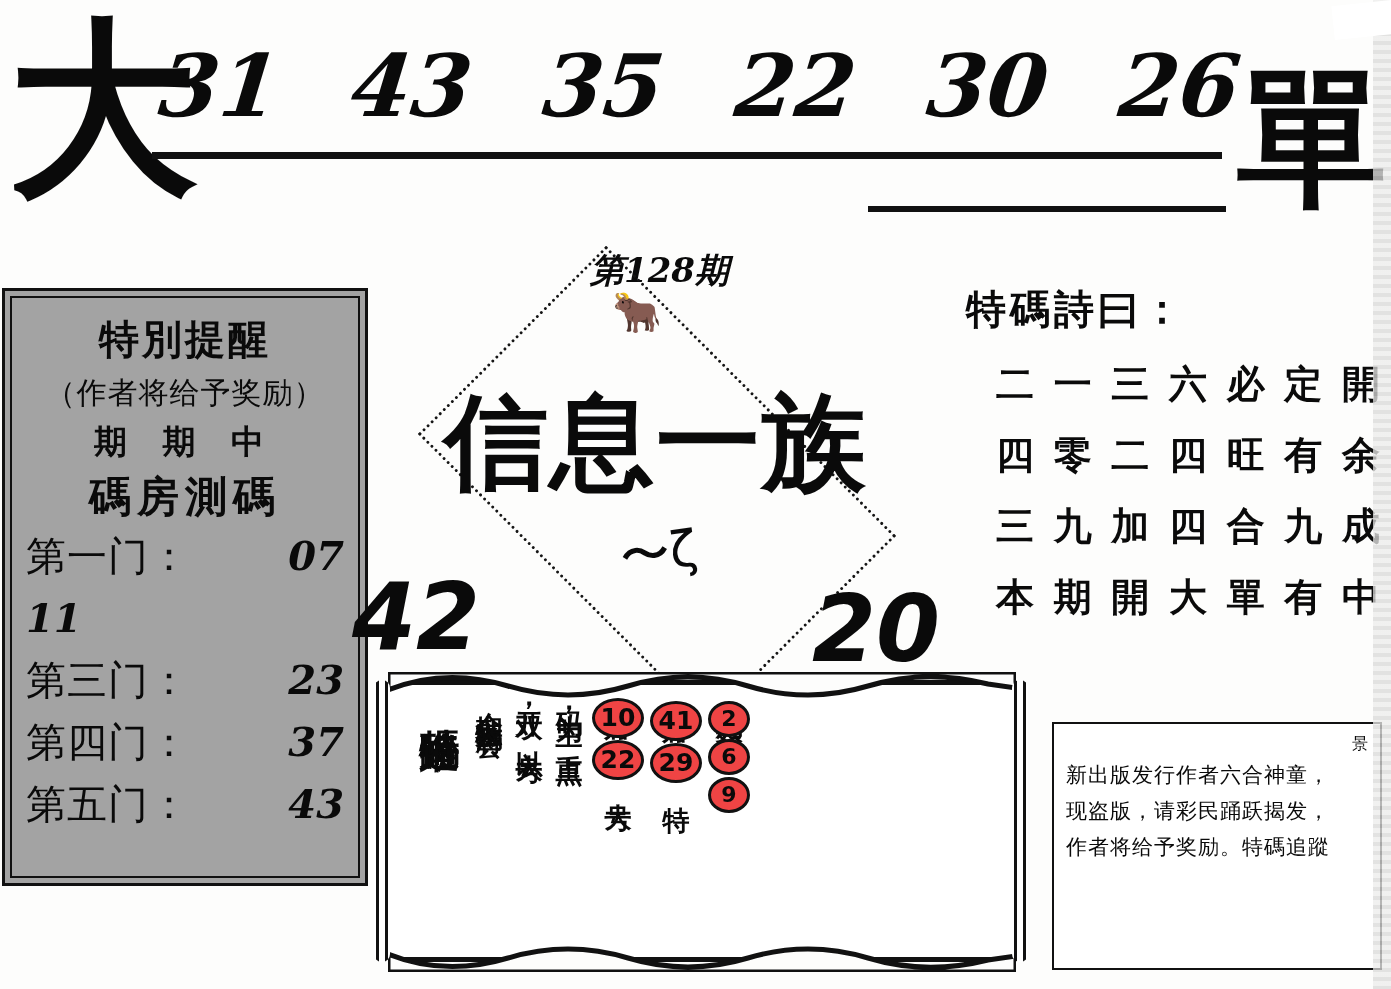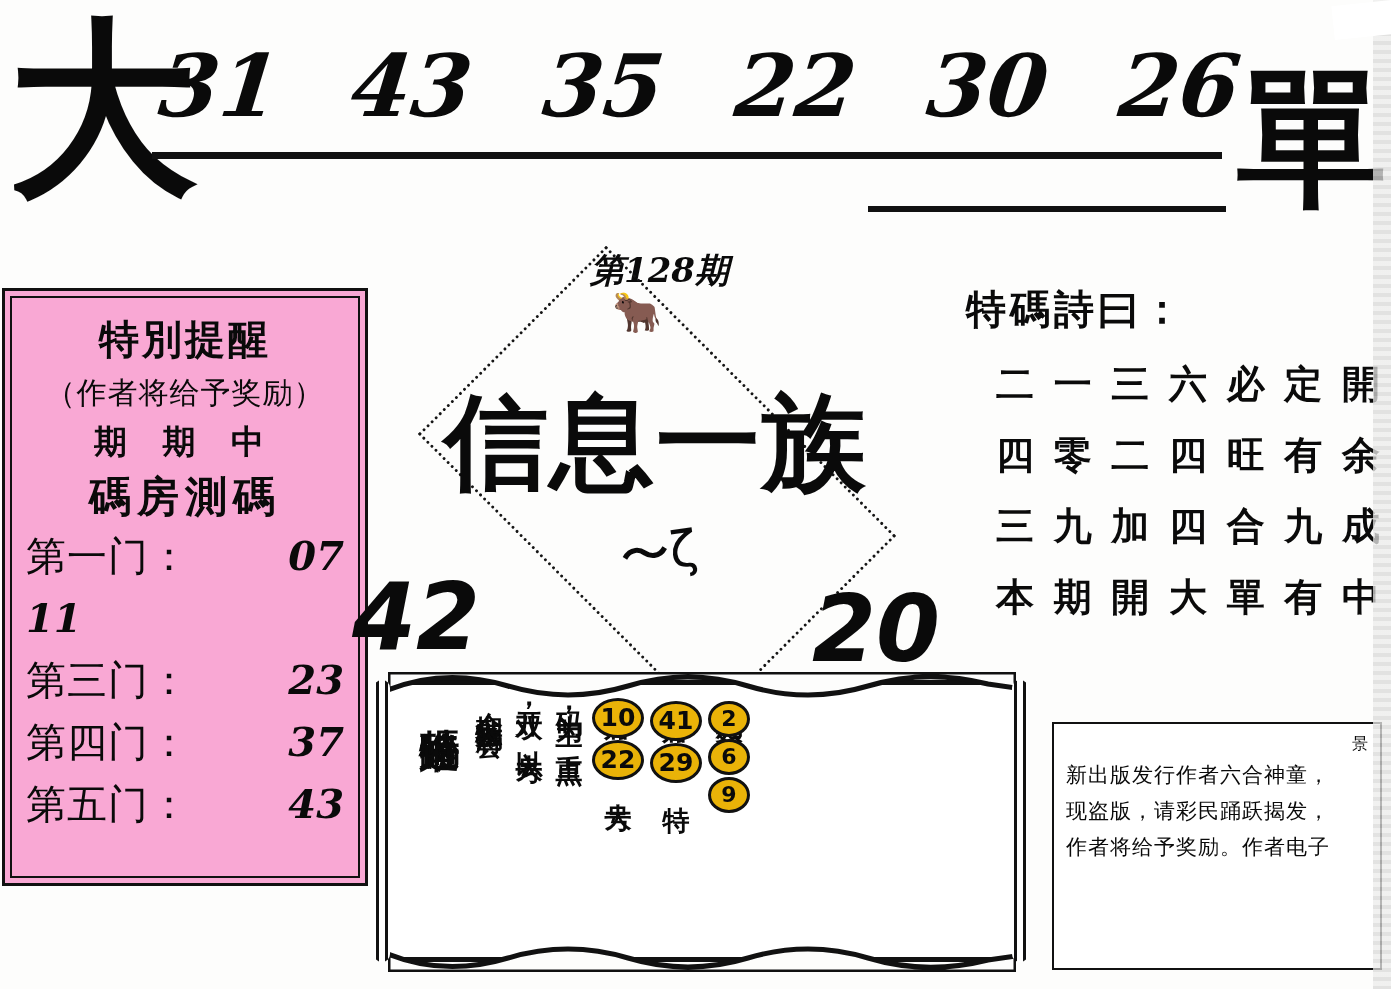--- a/index.html
+++ b/index.html
@@ -63,21 +63,21 @@
     line-height: 150px;
     letter-spacing: -4px;
   }
 
   
   .left-panel {
     position: absolute;
     left: 2px; top: 288px;
     width: 366px; height: 598px;
     border: 3px solid #111;
-    background: #f9a8d4;
+    background: #a3a3a3;
     box-sizing: border-box;
   }
   .left-panel .inner {
     position: absolute;
     inset: 5px;
     border: 2px solid #111;
     padding: 6px 8px 0 8px;
     box-sizing: border-box;
     text-align: center;
   }
@@ -280,21 +280,21 @@
   .ball {
     width: 46px; height: 34px;
     border: 3px solid #111;
     border-radius: 50%;
     display: flex;
     align-items: center;
     justify-content: center;
     font-size: 25px;
     font-weight: bold;
     font-family: "DejaVu Sans", sans-serif;
-    background: #eab308;
+    background: #ef4444;
   }
   .ball.small { width: 36px; height: 30px; font-size: 22px; }
   .vtxt-inline {
     writing-mode: vertical-rl;
     text-orientation: upright;
     font-size: 27px;
     font-weight: bold;
     letter-spacing: 3px;
     font-family: "DejaVu Serif", serif;
   }
@@ -477,18 +477,18 @@
         <div class="ball small">6</div>
         <div class="ball small">9</div>
       </div>
     </div>
   </div>
 
   <div class="notice">
     <div class="notice-top">景</div>
     <p>新出版发行作者六合神童，</p>
     <p>现盗版，请彩民踊跃揭发，</p>
-    <p>作者将给予奖励。作者电子</p>
+    <p>作者将给予奖励。特碼追蹤</p>
   </div>
 
   <div class="edge"></div>
   <div class="corner-fold"></div>
 </div>
 
 </body></html>

